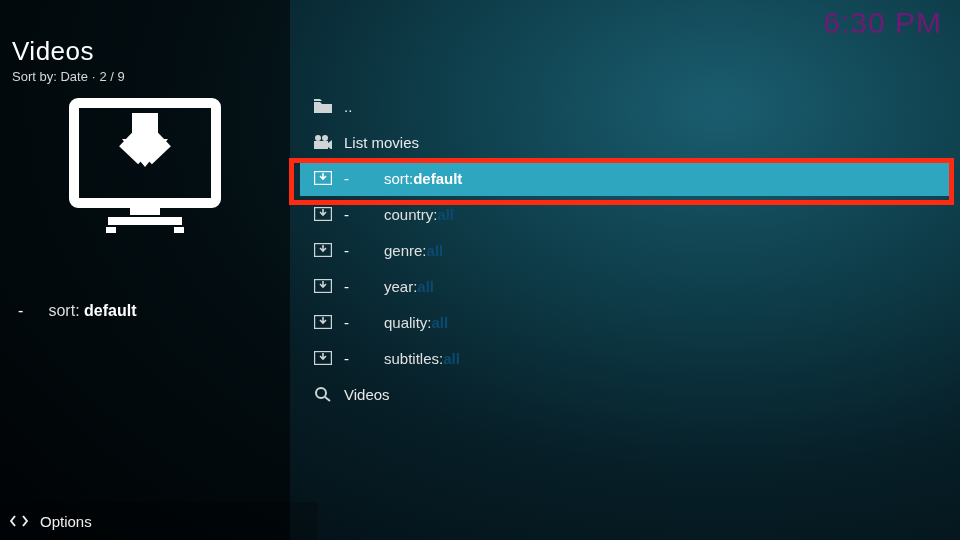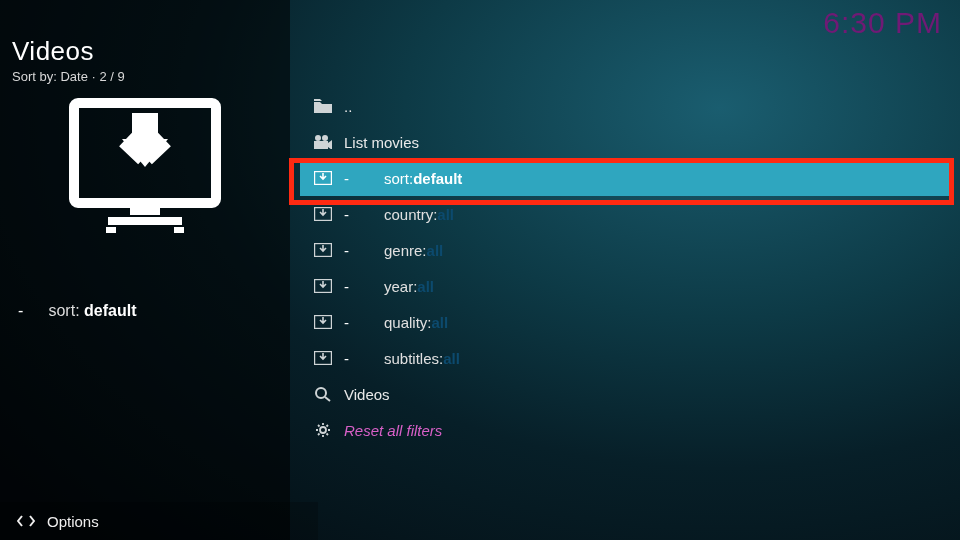--- a/index.html
+++ b/index.html
@@ -51,21 +51,21 @@
   }
   .row.selected .key, .row.selected .val, .row.selected .dash { color:#fff; }
   .row .reset { color:#d860c8; font-style: italic;}
   .highlight-box {
     position: absolute; left: 289px; top: 158px; width: 665px; height: 47px;
     border: 5px solid #ff2a12; pointer-events: none;
   }
 
   .footer {
     position: absolute; left: 0; bottom: 0; width: 318px; height: 38px;
-    display: flex; align-items: center; padding-left: 17px;
+    display: flex; align-items: center; padding-left: 10px;
     color: #eee; font-size: 15px;
     background: rgba(0,0,0,0.2);
   }
   .footer .icon { width: 24px; display:flex; align-items:center;}
   svg { display:block; }
 </style>
 </head>
 <body>
 
 <div class="sidebar"></div>
@@ -195,38 +195,20 @@
   <div class="row">
     <span class="icon">
       <svg width="18" height="16" viewBox="0 0 18 16">
           <circle cx="7" cy="7" r="5" fill="none" stroke="#cfd4d6" stroke-width="2"></circle>
           <line x1="11" y1="11" x2="16" y2="15" stroke="#cfd4d6" stroke-width="2"></line>
         </svg>
     </span>
     <span class="simple">Videos</span>
   </div>
 
-  <div class="row">
-    <span class="icon">
-      <svg width="18" height="16" viewBox="0 0 18 16">
-          <circle cx="9" cy="8" r="3" fill="none" stroke="#cfd4d6" stroke-width="1.8"></circle>
-          <g stroke="#cfd4d6" stroke-width="1.8">
-            <line x1="9" y1="1" x2="9" y2="3"></line>
-            <line x1="9" y1="13" x2="9" y2="15"></line>
-            <line x1="2" y1="8" x2="4" y2="8"></line>
-            <line x1="14" y1="8" x2="16" y2="8"></line>
-            <line x1="4" y1="3" x2="5.5" y2="4.5"></line>
-            <line x1="12.5" y1="11.5" x2="14" y2="13"></line>
-            <line x1="4" y1="13" x2="5.5" y2="11.5"></line>
-            <line x1="12.5" y1="4.5" x2="14" y2="3"></line>
-          </g>
-        </svg>
-    </span>
-    <span class="reset">Reset all filters</span>
-  </div>
 
 </div>
 
 <div class="highlight-box"></div>
 
 <div class="footer">
   <span class="icon">
     <svg width="18" height="16" viewBox="0 0 18 16">
         <path d="M5 3 L1 8 L5 13" fill="none" stroke="#eee" stroke-width="2"></path>
         <path d="M13 3 L17 8 L13 13" fill="none" stroke="#eee" stroke-width="2"></path>

